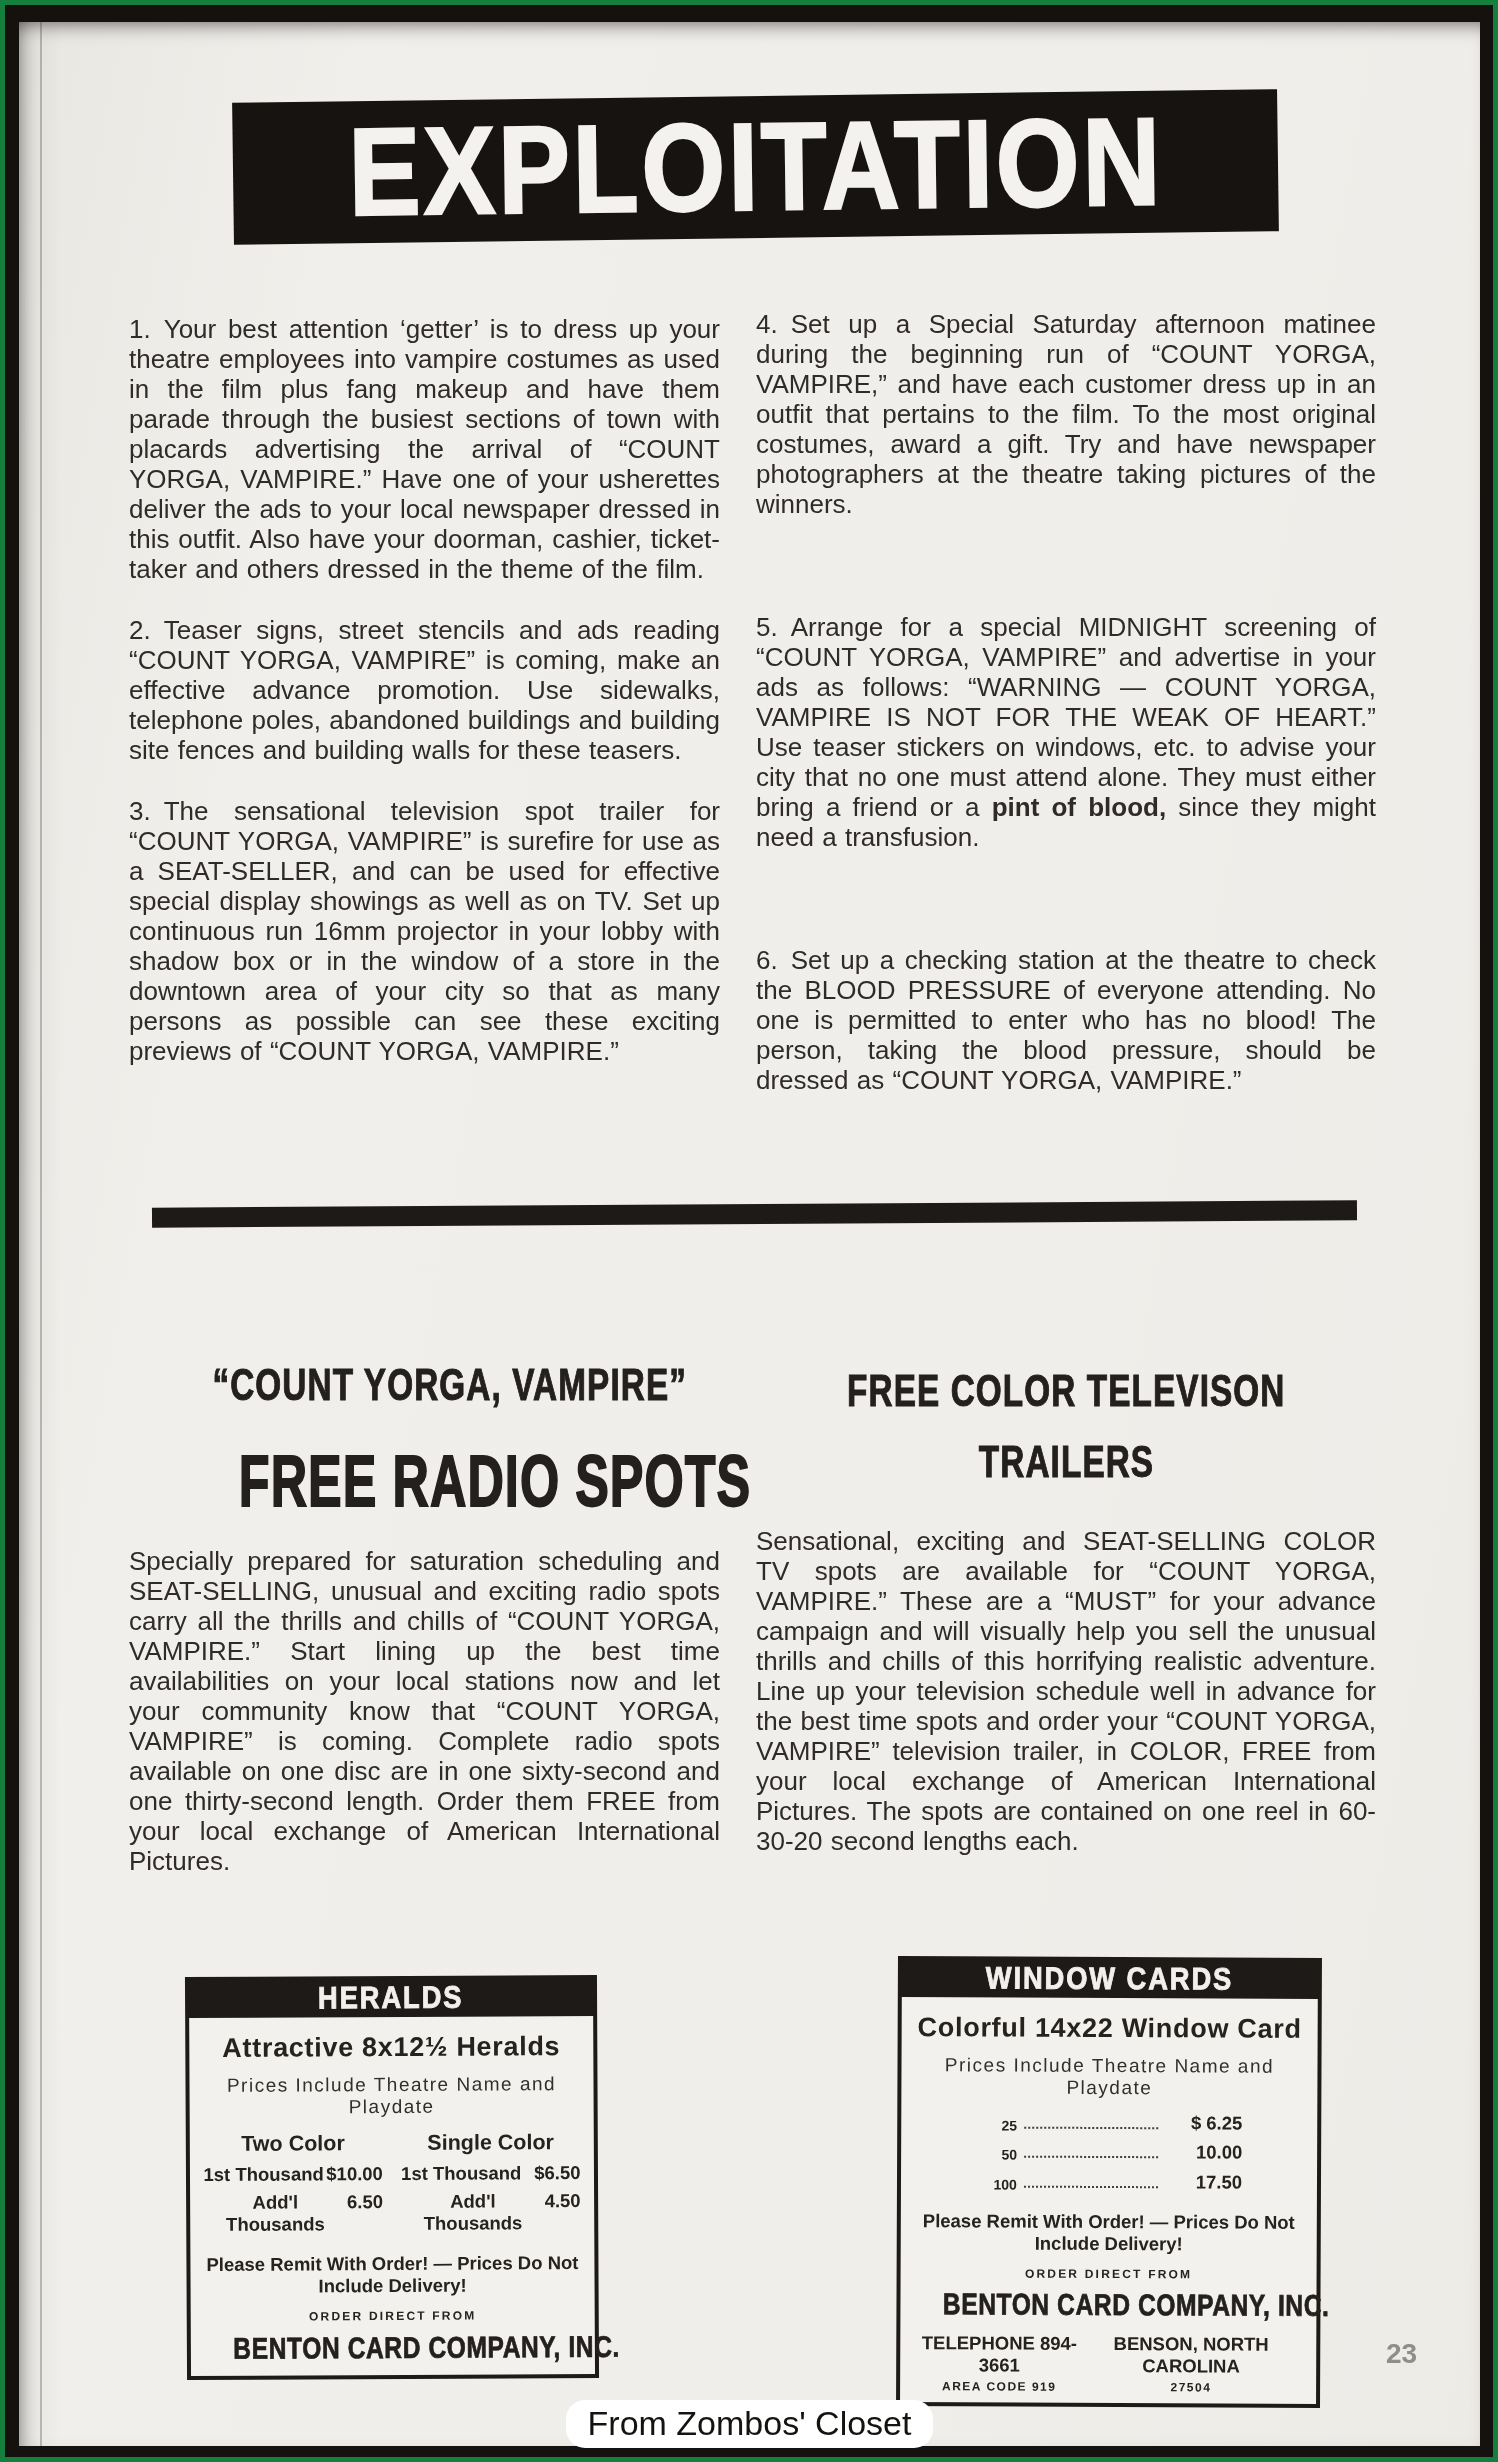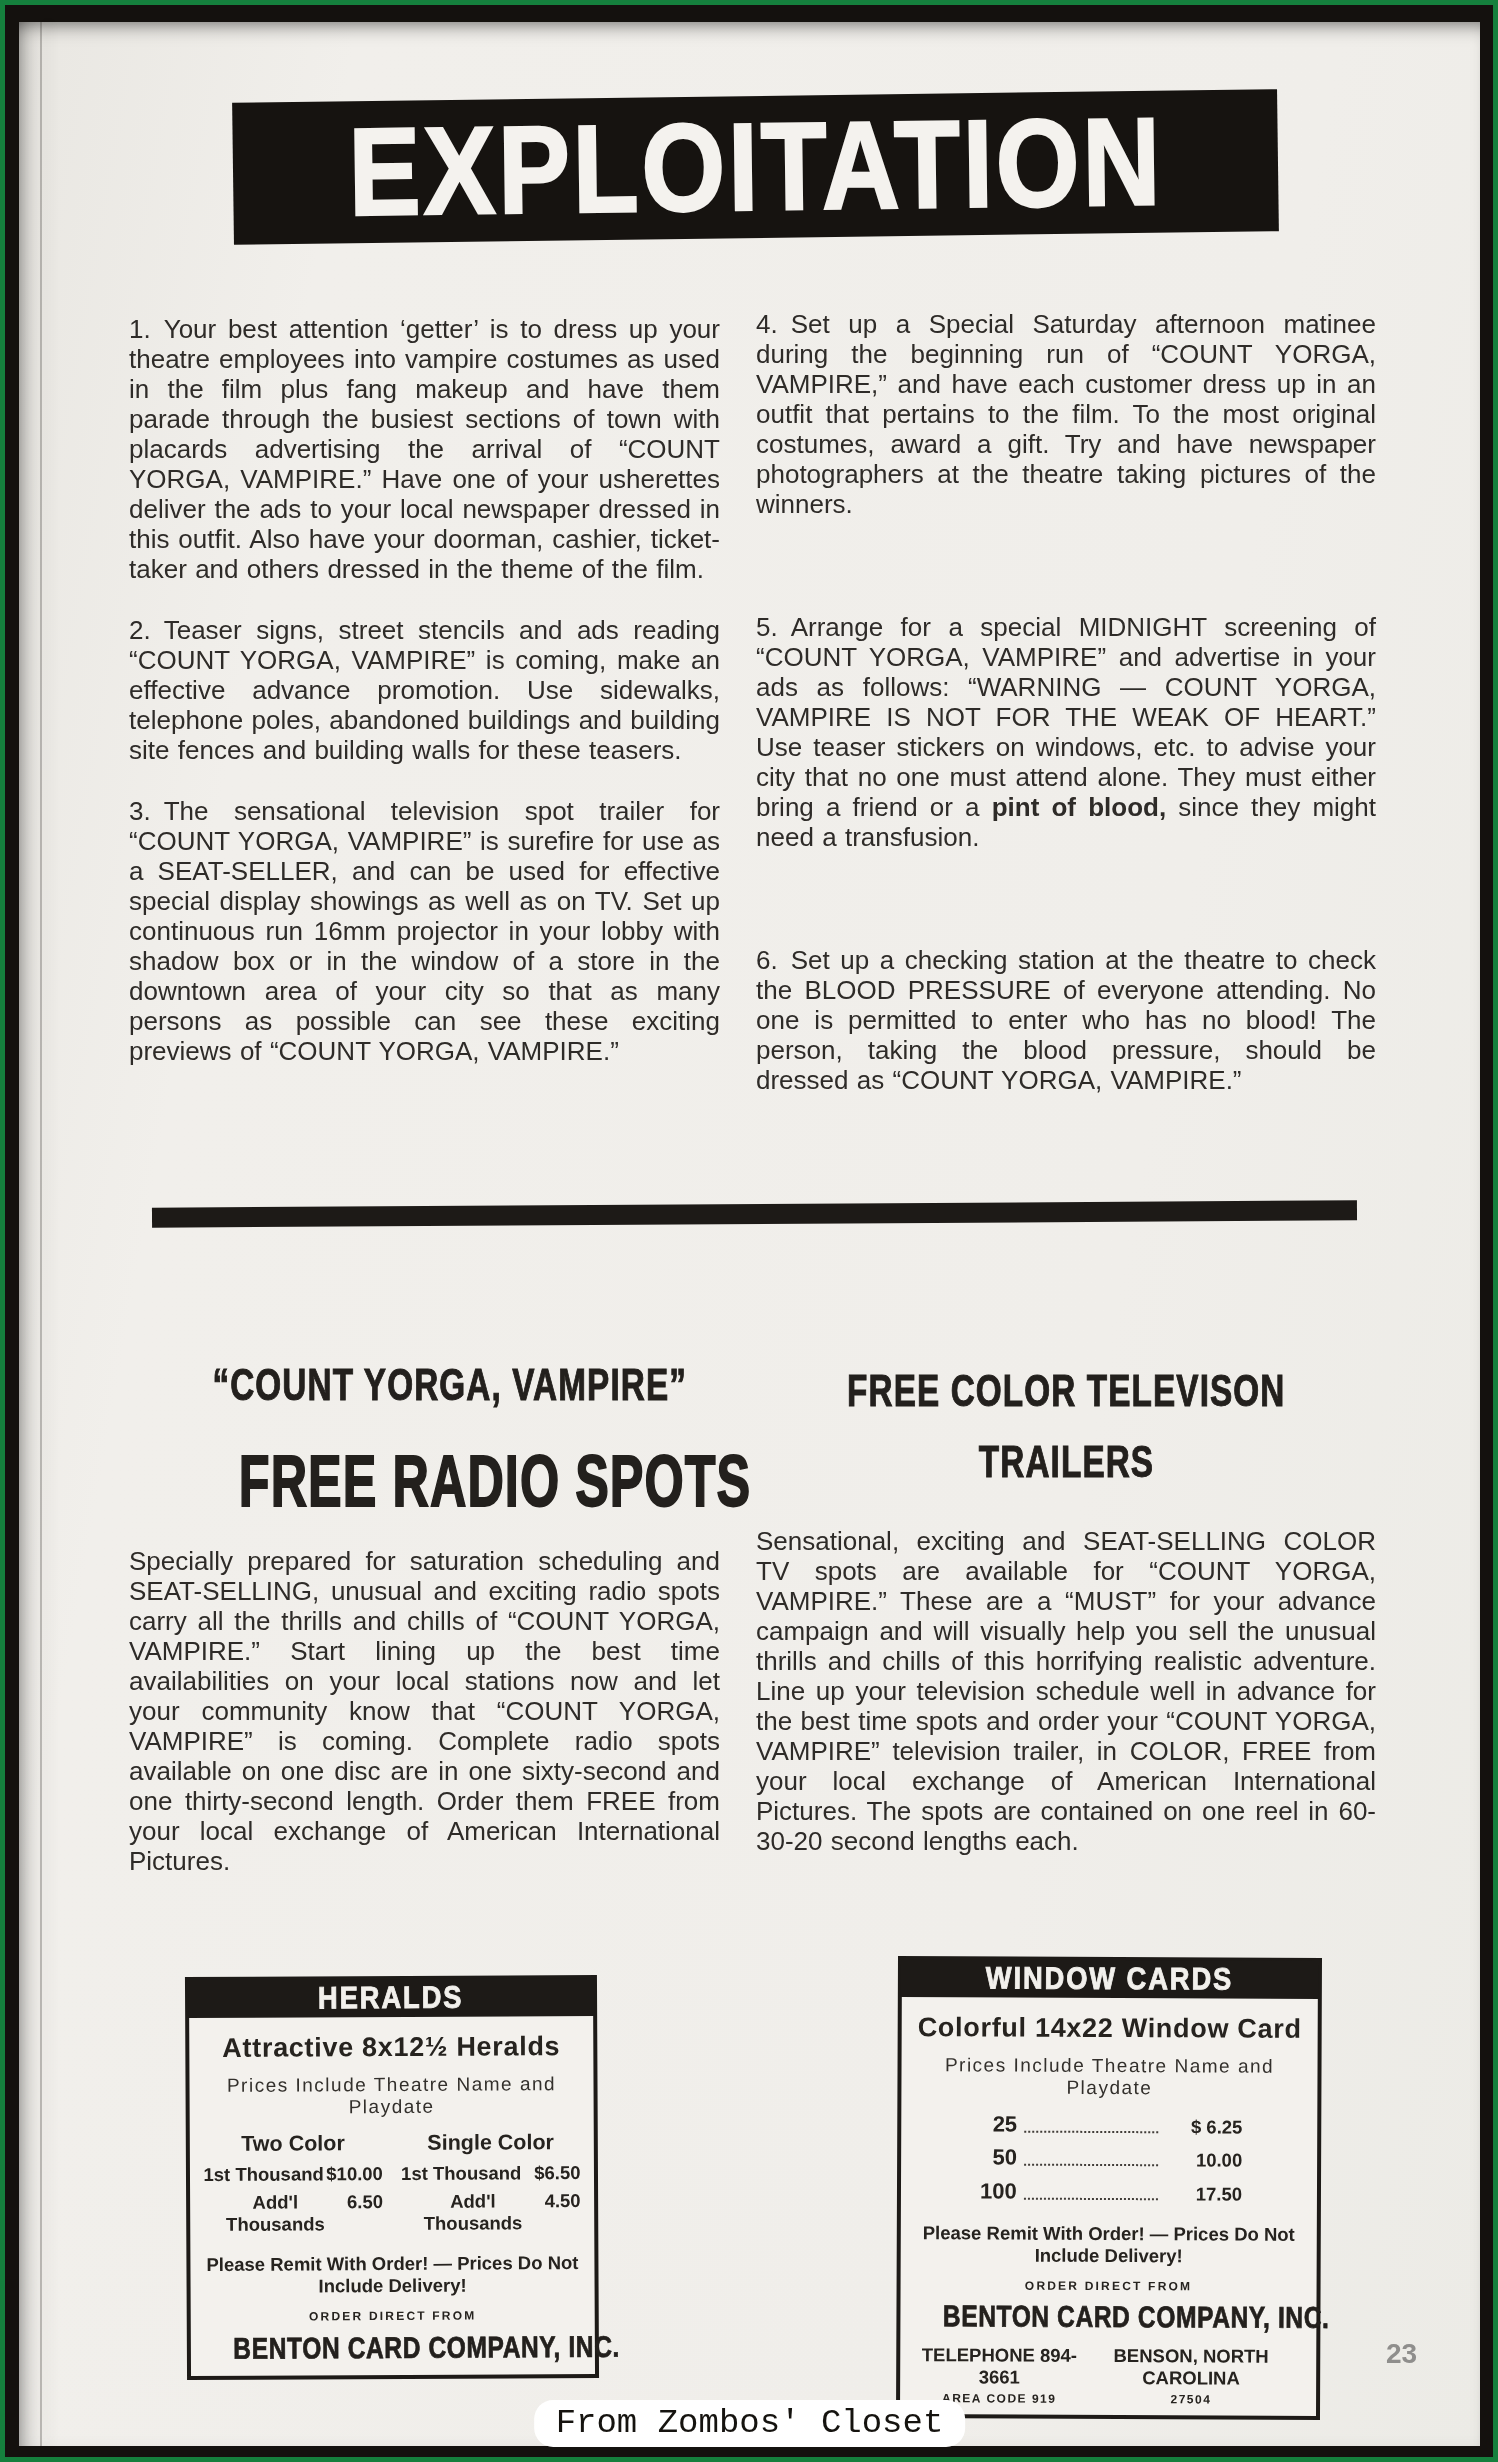--- a/index.html
+++ b/index.html
@@ -54,31 +54,31 @@
   .price-cols{display:flex;justify-content:space-between;padding:0 12px;margin-top:7.4px;}
   .price-col{width:48%;}
   .price-head{font-size:21.5px;font-weight:700;margin:6px 0 7.4px;}
   .price-row{display:flex;justify-content:space-between;font-size:18.5px;font-weight:700;
              padding:0 1.5px;margin-top:6px;text-align:center;}
   .box-remit{font-size:18.5px;font-weight:700;margin-top:18px;padding:0 6px;}
   .box-order{font-size:12px;font-weight:700;letter-spacing:2.2px;margin-top:12px;}
   .box-company{margin:7.4px 0 10.4px;}
   .wc-rows{width:64%;margin:13.3px auto 0;}
   .wc-row{display:flex;align-items:flex-end;margin-top:7.4px;}
-  .wc-qty{font-size:22px;font-weight:700;width:41px;text-align:right;}
+  .wc-qty{font-size:14px;font-weight:700;width:41px;text-align:right;}
   .wc-dots{flex:1;border-bottom:2.2px dotted #413d39;margin:0 7.4px 5.2px;}
   .wc-price{font-size:18.5px;font-weight:700;width:77px;text-align:right;}
   .wc-contact{display:flex;justify-content:space-between;padding:0 16.3px 9px;margin-top:1.5px;}
   .wc-phone,.wc-city{font-size:18.5px;font-weight:700;}
   .wc-area,.wc-zip{font-size:12px;font-weight:700;letter-spacing:1.5px;margin-top:3px;}
 
   .page-num{position:absolute;left:1367px;top:2316px;font-size:28px;font-weight:700;color:#8f8e8c;}
   .caption{position:absolute;left:50%;top:2378px;transform:translateX(-50%);
            background:#ffffff;border-radius:19px;padding:4.4px 22px;
-           font-family:Liberation Mono, monospace;font-size:34px;color:#15130f;white-space:nowrap;}
+           font-family:Liberation Sans, sans-serif;font-size:34px;color:#15130f;white-space:nowrap;}
 </style>
 </head>
 <body>
 
 <div class="sheet">
   <div class="frame"></div>
   <div class="paper">
     <div class="edge-shadow"></div>
 
     <header class="masthead">

